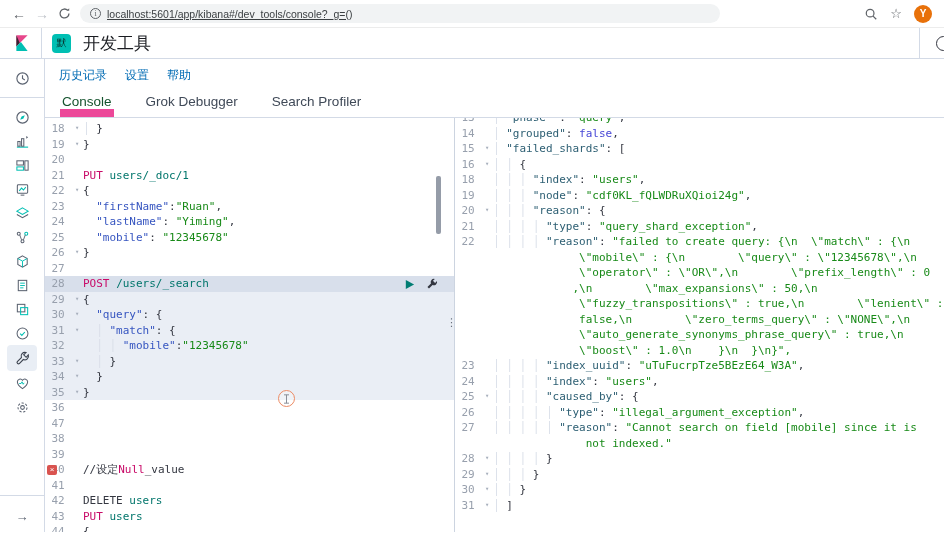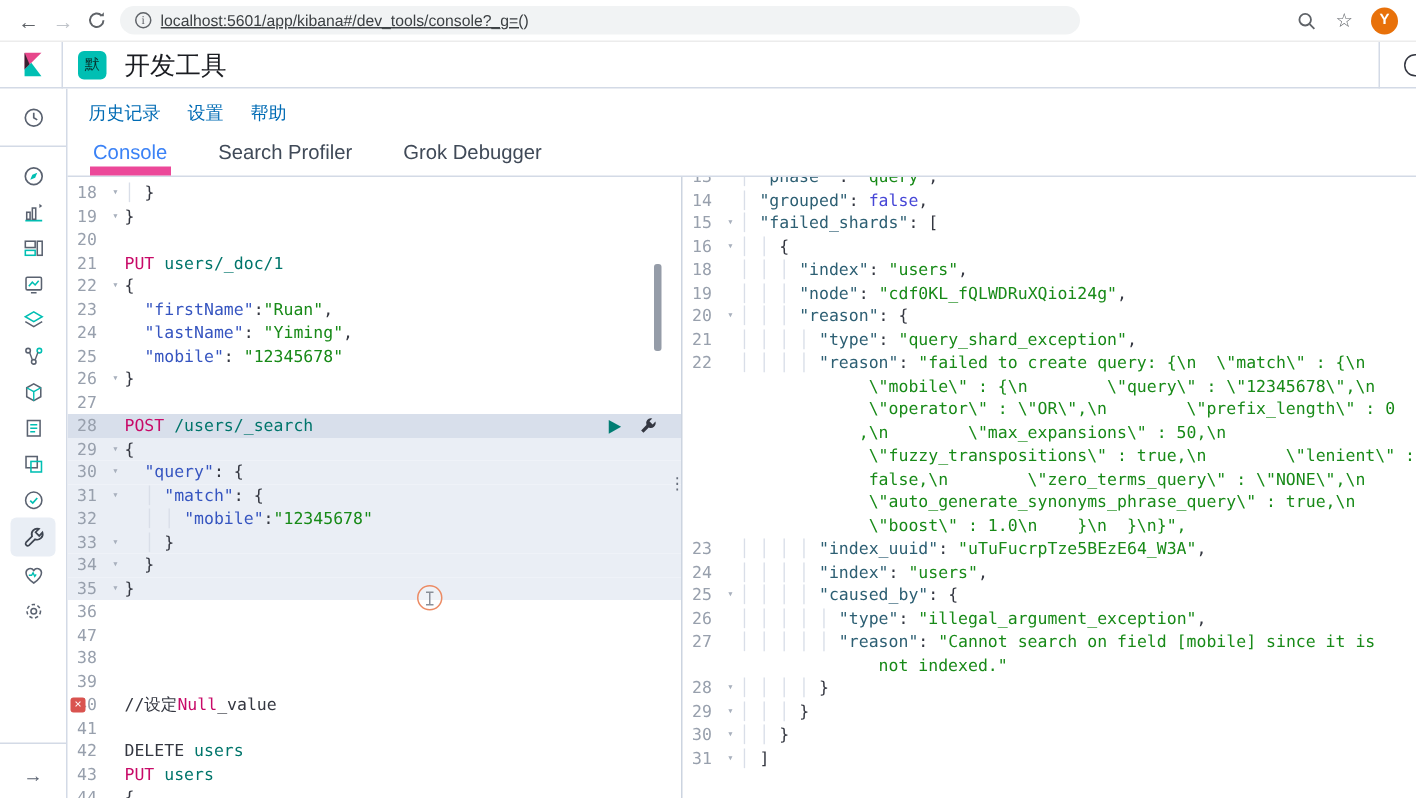--- a/index.html
+++ b/index.html
@@ -43,21 +43,21 @@
   .sb-div { width:44px; height:1px; background:#d3dae6; margin:7px 0; flex:none; }
   .sb-spacer { flex:1; }
   .sb-arrow { font-size:13px; color:#5a6270; margin:6px 0 8px; }
 
   .content { flex:1; display:flex; flex-direction:column; min-width:0; }
   .menu-row { height:27px; display:flex; align-items:center; gap:18px; padding:6px 0 0 14px;
               font-size:12px; }
   .menu-link { color:#006bb4; cursor:pointer; }
   .tabs-row { height:32px; display:flex; gap:30px; padding-left:15px; border-bottom:1px solid #d3dae6; }
   .tab { font-size:13.5px; color:#404a58; padding:8px 2px 0; }
-  .tab.active { color:#3b82f6; border-bottom:6px solid #ec4899; }
+  .tab.active { color:#14532d; border-bottom:8px solid #ec4899; }
 
   
   .editors { flex:1; display:flex; position:relative; overflow:hidden; }
   .editor-left { width:410px; flex:none; position:relative; overflow:hidden;
                  border-right:1px solid #ccd4e0; padding-top:3px; }
   .editor-right { flex:1; position:relative; overflow:hidden; }
   .editor-right .inner { margin-top:-8px; }
 
   .crow { display:flex; position:relative; line-height:15.5px; font-size:11px;
           font-family:"DejaVu Sans Mono", monospace; }
@@ -220,22 +220,22 @@
     </div>
 
     <div class="content">
       <div class="menu-row">
         <span class="menu-link">历史记录</span>
         <span class="menu-link">设置</span>
         <span class="menu-link">帮助</span>
       </div>
       <div class="tabs-row">
         <span class="tab active">Console</span>
+        <span class="tab">Grok Debugger</span>
         <span class="tab">Search Profiler</span>
-        <span class="tab">Grok Debugger</span>
       </div>
 
       <div class="editors">
         <div class="editor-left" id="editor-pane">
           <div id="editor-lines">
               <div class="crow">
                 <span class="gut">18</span>
                 <span class="fold">▾</span>
                 <span class="code"><span class="tk-g">│ </span><span class="tk-p">}</span></span>
               </div>

